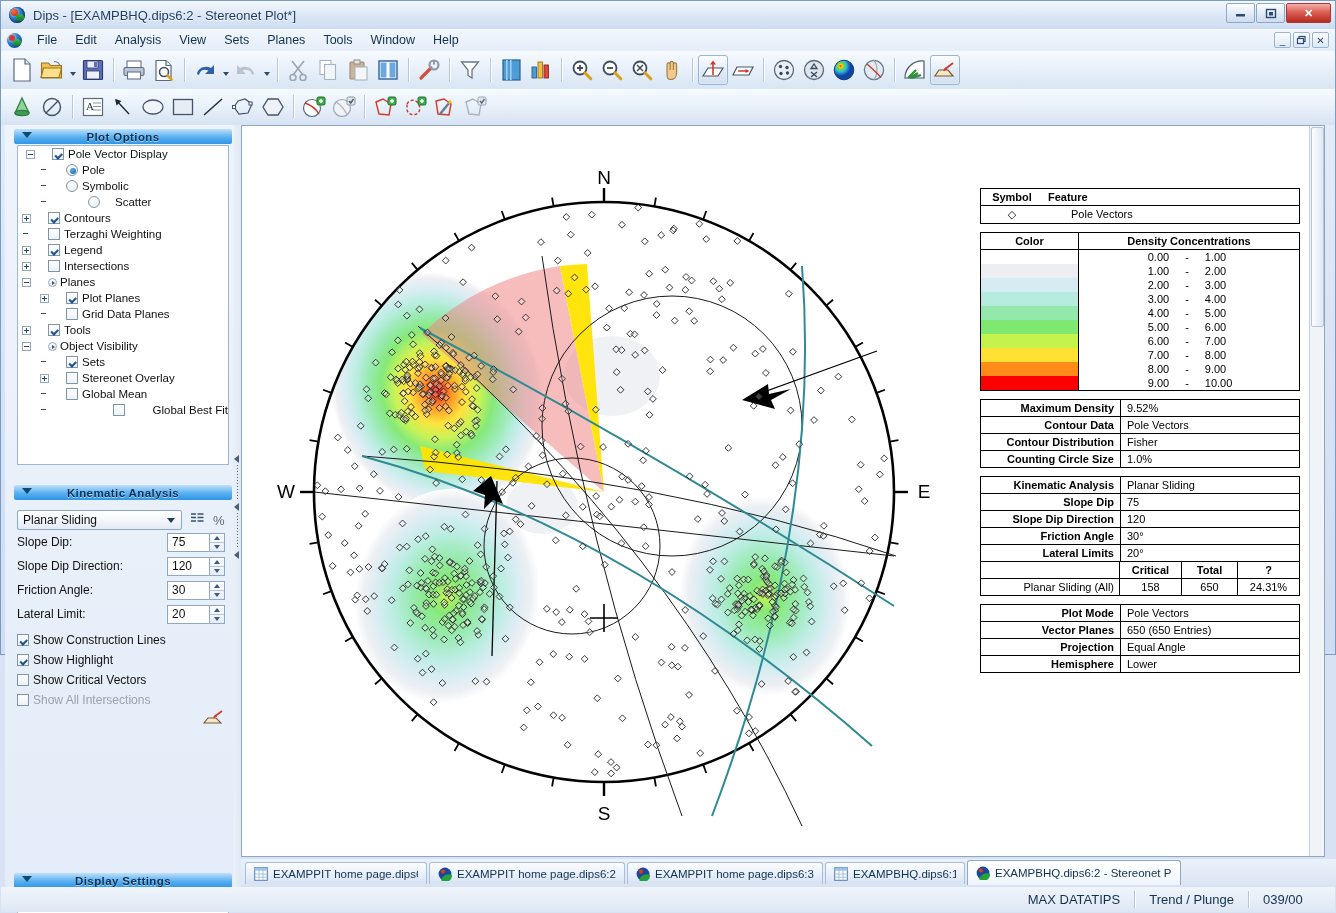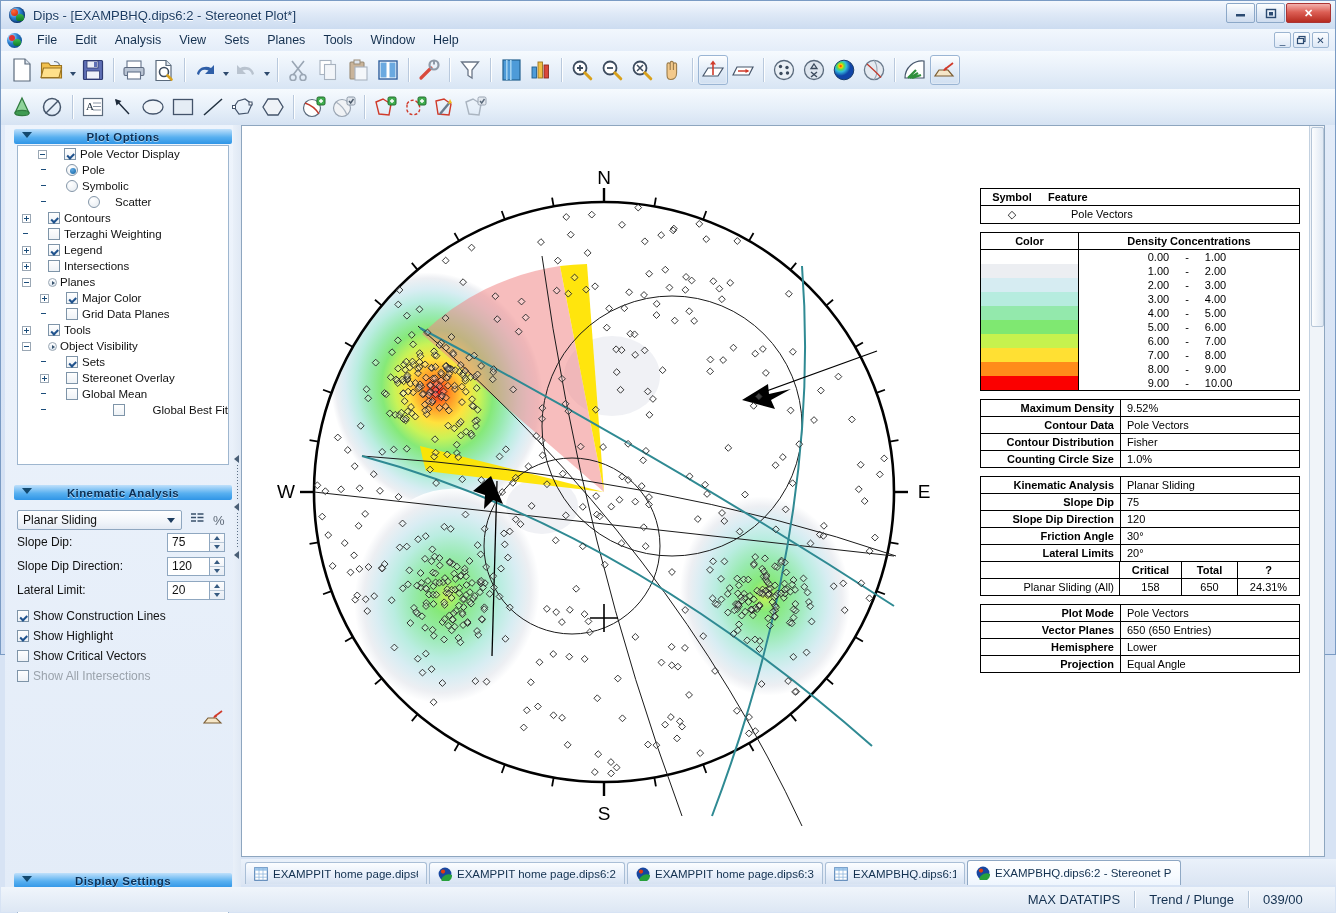--- a/index.html
+++ b/index.html
@@ -531,21 +531,21 @@
     </div>
   </div>
 
   <div id="leftpanel">
 
     <div class="sect-hdr">
       <span class="caret"></span>
       <span>Plot Options</span>
     </div>
     <div id="tree">
-        <div class="tn" style="padding-left: 20px;">
+        <div class="tn" style="padding-left: 8px;">
           <span class="pm"></span>
           <span class="tdots"></span>
           <span class="cb on"></span>
           <span>Pole Vector Display</span>
         </div>
         <div class="tn" style="padding-left: 22px;">
           <span class="pm none"></span>
           <span class="tdots"></span>
           <span class="rb on"></span>
           <span>Pole</span>
@@ -589,21 +589,21 @@
         <div class="tn" style="padding-left: 4px;">
           <span class="pm"></span>
           <span class="tdots"></span>
           <span class="dot"></span>
           <span>Planes</span>
         </div>
         <div class="tn" style="padding-left: 22px;">
           <span class="pm plus"></span>
           <span class="tdots"></span>
           <span class="cb on"></span>
-          <span>Major Color</span>
+          <span>Plot Planes</span>
         </div>
         <div class="tn" style="padding-left: 22px;">
           <span class="pm none"></span>
           <span class="tdots"></span>
           <span class="cb"></span>
           <span>Grid Data Planes</span>
         </div>
         <div class="tn" style="padding-left: 4px;">
           <span class="pm plus"></span>
           <span class="tdots"></span>
@@ -675,20 +675,34 @@
                 <i>
                   <b></b>
                 </i>
               </span>
             </span>
           </div>
           <div class="row">
             <label>Slope Dip Direction:</label>
             <span class="spin">
               <span class="val">120</span>
+              <span class="btns">
+                <i>
+                  <b></b>
+                </i>
+                <i>
+                  <b></b>
+                </i>
+              </span>
+            </span>
+          </div>
+          <div class="row">
+            <label>Friction Angle:</label>
+            <span class="spin">
+              <span class="val">30</span>
               <span class="btns">
                 <i>
                   <b></b>
                 </i>
                 <i>
                   <b></b>
                 </i>
               </span>
             </span>
           </div>
@@ -1678,26 +1692,26 @@
           <div id="plotinfo">
             <div class="r">
               <div class="k">Plot Mode</div>
               <div class="v">Pole Vectors</div>
             </div>
             <div class="r">
               <div class="k">Vector Planes</div>
               <div class="v">650 (650 Entries)</div>
             </div>
             <div class="r">
+              <div class="k">Projection</div>
+              <div class="v">Equal Angle</div>
+            </div>
+            <div class="r">
               <div class="k">Hemisphere</div>
               <div class="v">Lower</div>
-            </div>
-            <div class="r">
-              <div class="k">Projection</div>
-              <div class="v">Equal Angle</div>
             </div>
           </div>
         </div>
     </div>
 
     <div id="vscroll">
       <div class="thumb"></div>
     </div>
   </div>
 

